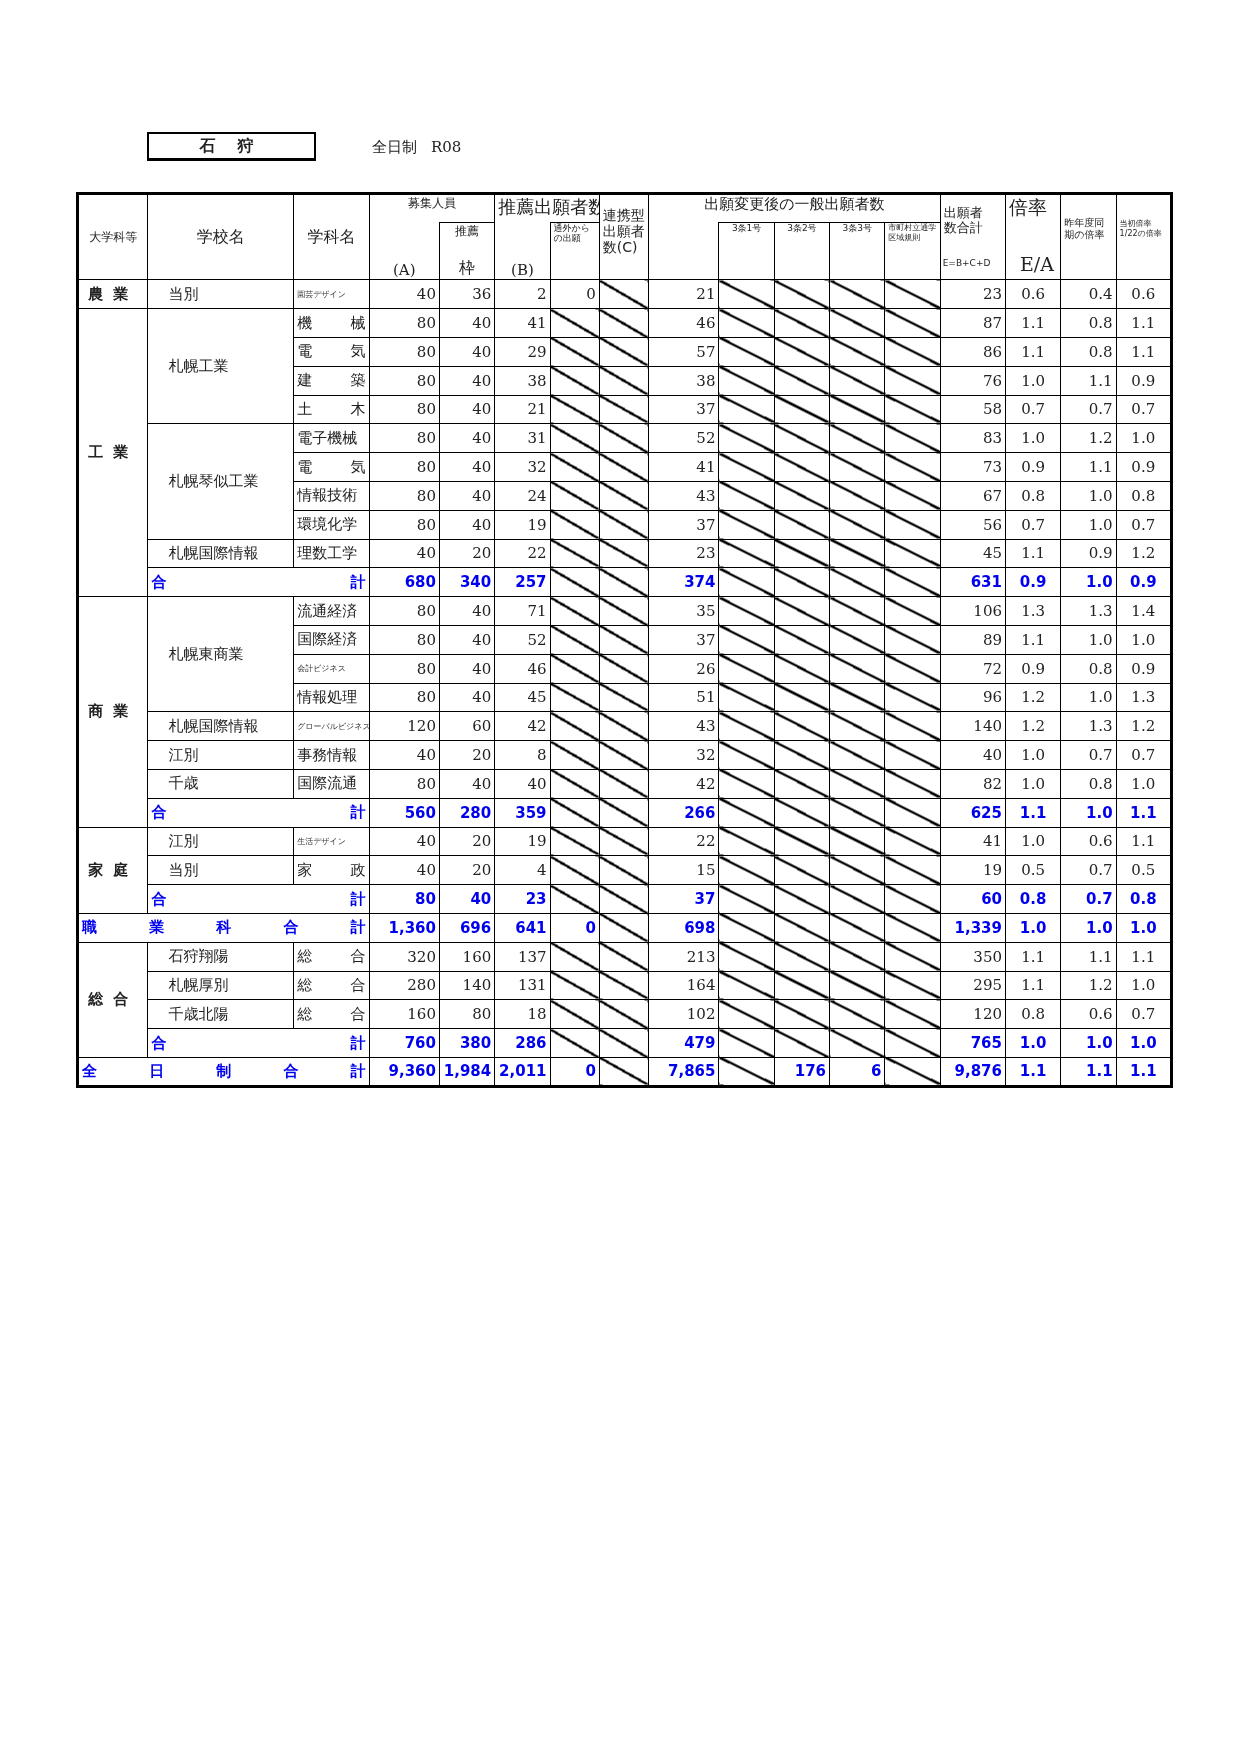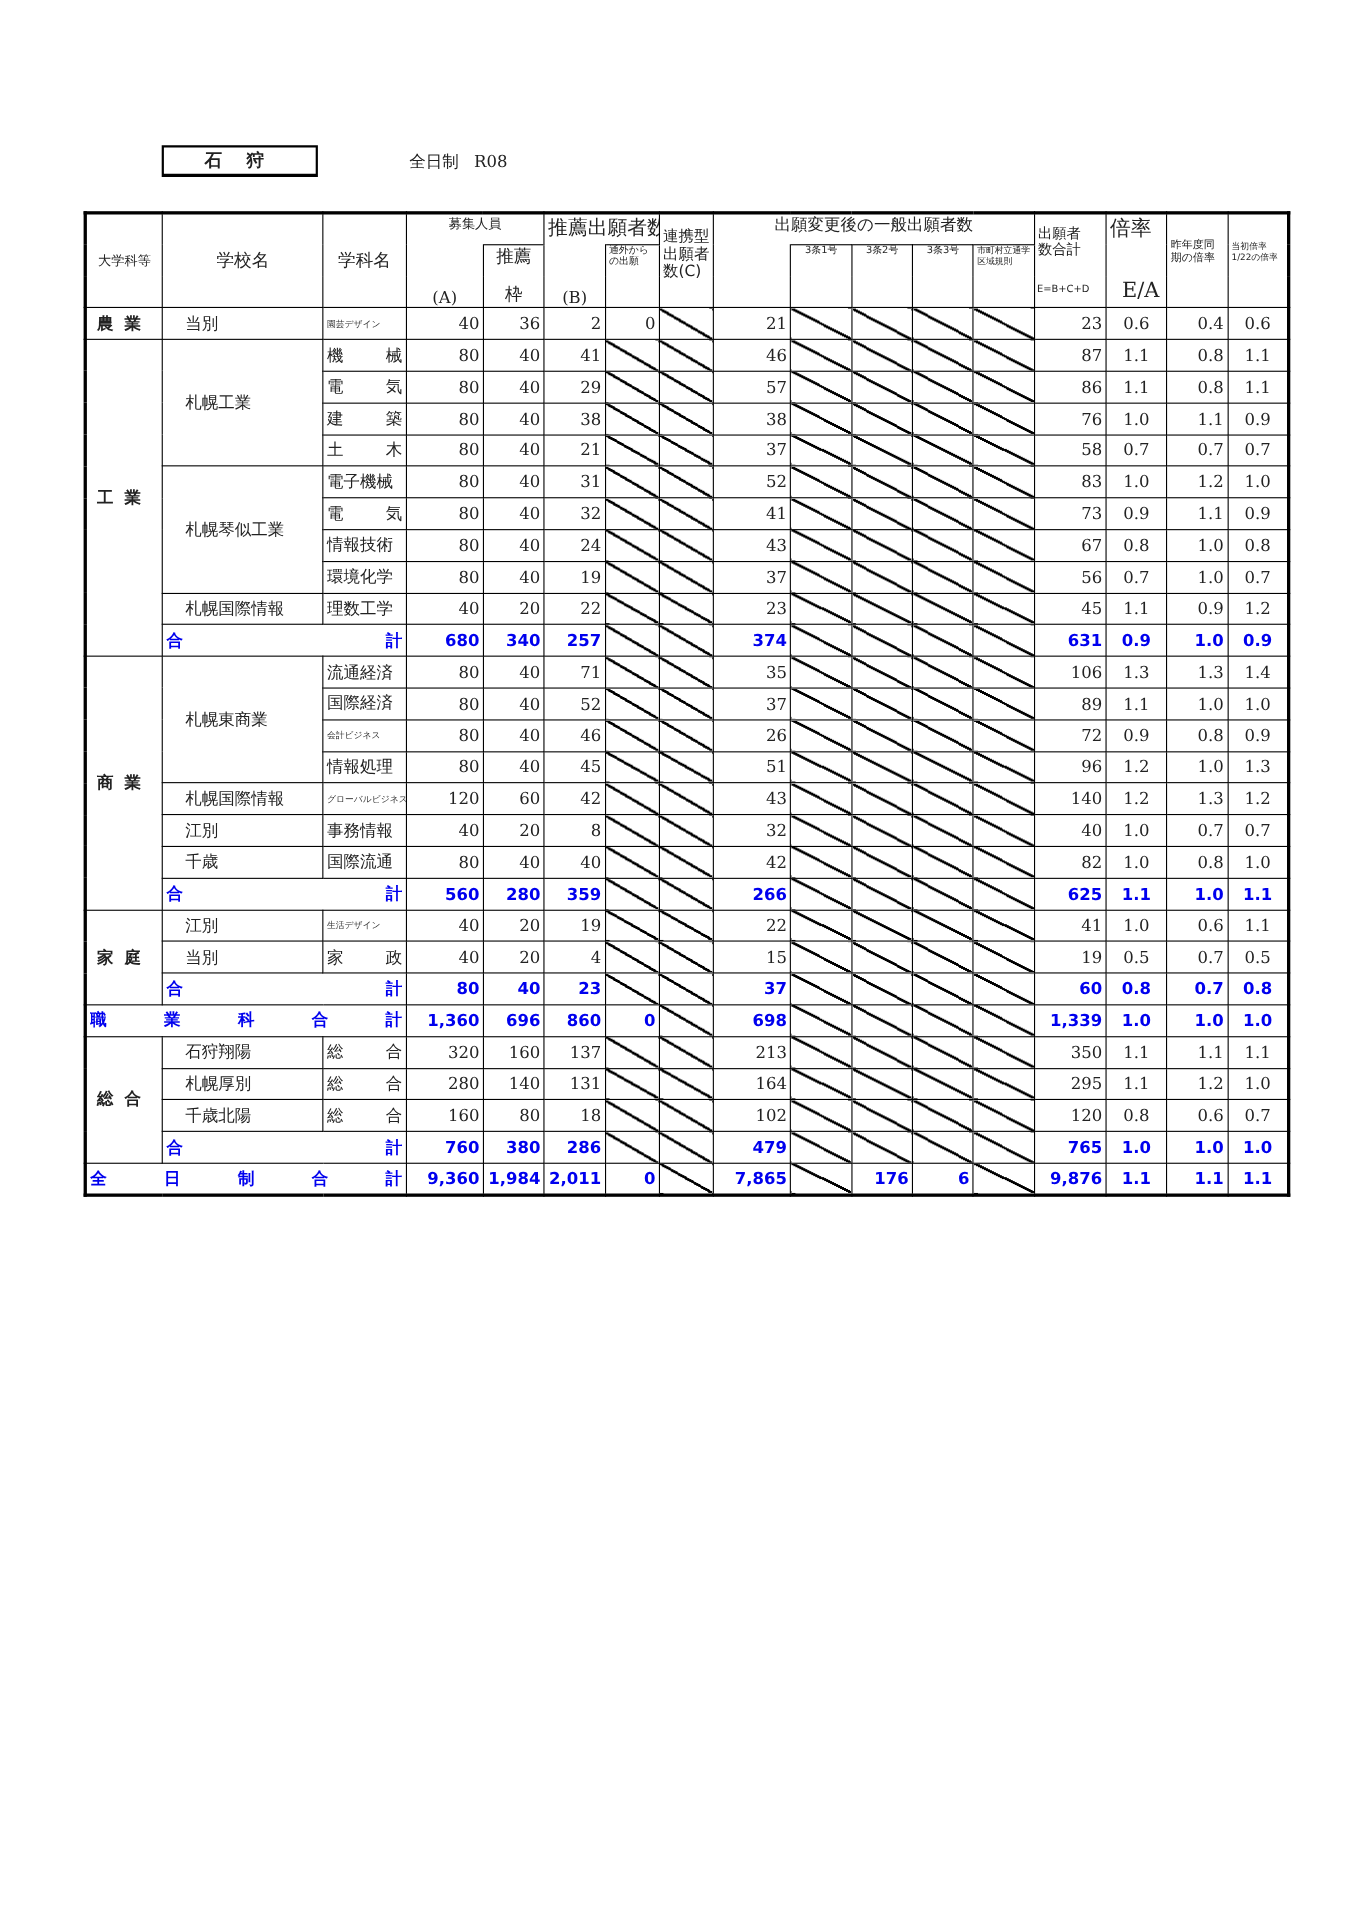--- a/index.html
+++ b/index.html
@@ -1,17 +1,17 @@
 <!DOCTYPE html>
 <html><head>
 <meta charset="utf-8">
 <style>
   html, body { margin: 0; padding: 0; background: #ffffff; }
   body { width: 1240px; height: 1754px; position: relative; font-family: "DejaVu Serif", "Liberation Serif", serif; color: #222; }
-  .title-box { position: absolute; left: 147px; top: 132px; width: 142px; height: 29px; border: 2px solid #000; border-bottom-width: 3px; display: flex; align-items: center; justify-content: center; font-family: "DejaVu Sans", sans-serif; font-weight: bold; font-size: 16px; letter-spacing: 22px; padding-left: 12px; box-sizing: border-box; }
+  .title-box { position: absolute; left: 147px; top: 132px; width: 169px; height: 29px; border: 2px solid #000; border-bottom-width: 3px; display: flex; align-items: center; justify-content: center; font-family: "DejaVu Sans", sans-serif; font-weight: bold; font-size: 16px; letter-spacing: 22px; padding-left: 12px; box-sizing: border-box; }
   .subtitle { position: absolute; left: 372px; top: 138px; font-family: "DejaVu Sans", sans-serif; font-size: 15px; }
   .subtitle span { font-family: "DejaVu Serif", serif; margin-left: 14px; }
 
   table.main { position: absolute; left: 76px; top: 192px; border-collapse: collapse; table-layout: fixed; width: 1097px; }
   table.main td { border: 1.5px solid #000; height: 28.8px; padding: 0 3px; box-sizing: border-box; font-size: 15px; white-space: nowrap; overflow: hidden; position: relative; }
   table.main { border: 3px solid #000; }
   .hdr td { font-family: "DejaVu Sans", sans-serif; font-size: 14px; vertical-align: top; }
   .num { text-align: right; }
   .ctr { text-align: center; }
   .bold-cat { font-family: "DejaVu Sans", sans-serif; font-weight: bold; font-size: 15px; text-align: center; letter-spacing: 10px; }
@@ -60,21 +60,21 @@
       <td colspan="2" style="border-bottom:none;font-size:18px">推薦出願者数</td>
       <td rowspan="3" style="font-size:14px;line-height:16px;padding-top:12px;white-space:normal"><span>連携型</span><br><span>出願者</span><br><span>数(C)</span></td>
       <td colspan="5" class="ctr" style="border-bottom:none;font-size:15px">出願変更後の一般出願者数</td>
       <td rowspan="3" style="font-size:13px;line-height:15px;padding-top:10px;white-space:normal;position:relative"><span>出願者</span><br><span>数合計</span><div style="position:absolute;bottom:8px;left:2px;font-size:9px">E=B+C+D</div></td>
       <td rowspan="3" style="font-size:19px;position:relative"><span>倍率</span><div style="position:absolute;bottom:4px;left:14px;font-family:'DejaVu Serif',serif">E/A</div></td>
       <td rowspan="3" style="font-size:10px;white-space:normal;line-height:12px;padding-top:22px">昨年度同期の倍率</td>
       <td rowspan="3" style="font-size:8px;white-space:normal;line-height:10px;padding-top:24px">当初倍率1/22の倍率</td>
     </tr>
     <tr class="hdr">
       <td style="border-top:none;border-bottom:none"></td>
-      <td class="ctr" style="border-bottom:none;font-size:16px">推薦</td>
+      <td class="ctr" style="border-bottom:none;font-size:12px">推薦</td>
       <td style="border-top:none;border-bottom:none"></td>
       <td rowspan="2" class="hsmall" style="white-space:normal">通外からの出願</td>
       <td rowspan="2" style="border-top:none"></td>
       <td rowspan="2" class="hsmall ctr">3条1号</td>
       <td rowspan="2" class="hsmall ctr">3条2号</td>
       <td rowspan="2" class="hsmall ctr">3条3号</td>
       <td rowspan="2" class="hsmall" style="white-space:normal;font-size:8px !important">市町村立通学区域規則</td>
     </tr>
     <tr class="hdr">
       <td class="ctr" style="border-top:none;vertical-align:bottom;font-family:'DejaVu Serif',serif">(A)</td>
@@ -519,21 +519,21 @@
           <div style="display: flex; justify-content: space-between; padding-right: 0px;">
             <span>職</span>
             <span>業</span>
             <span>科</span>
             <span>合</span>
             <span>計</span>
           </div>
         </td>
         <td class="num">1,360</td>
         <td class="num">696</td>
-        <td class="num">860</td>
+        <td class="num">641</td>
         <td class="num">0</td>
         <td class="slash"></td>
         <td class="num">698</td>
         <td class="slash"></td>
         <td class="slash"></td>
         <td class="slash"></td>
         <td class="slash"></td>
         <td class="num">1,339</td>
         <td class="ctr ">1.0</td>
         <td class="num">1.0</td>

